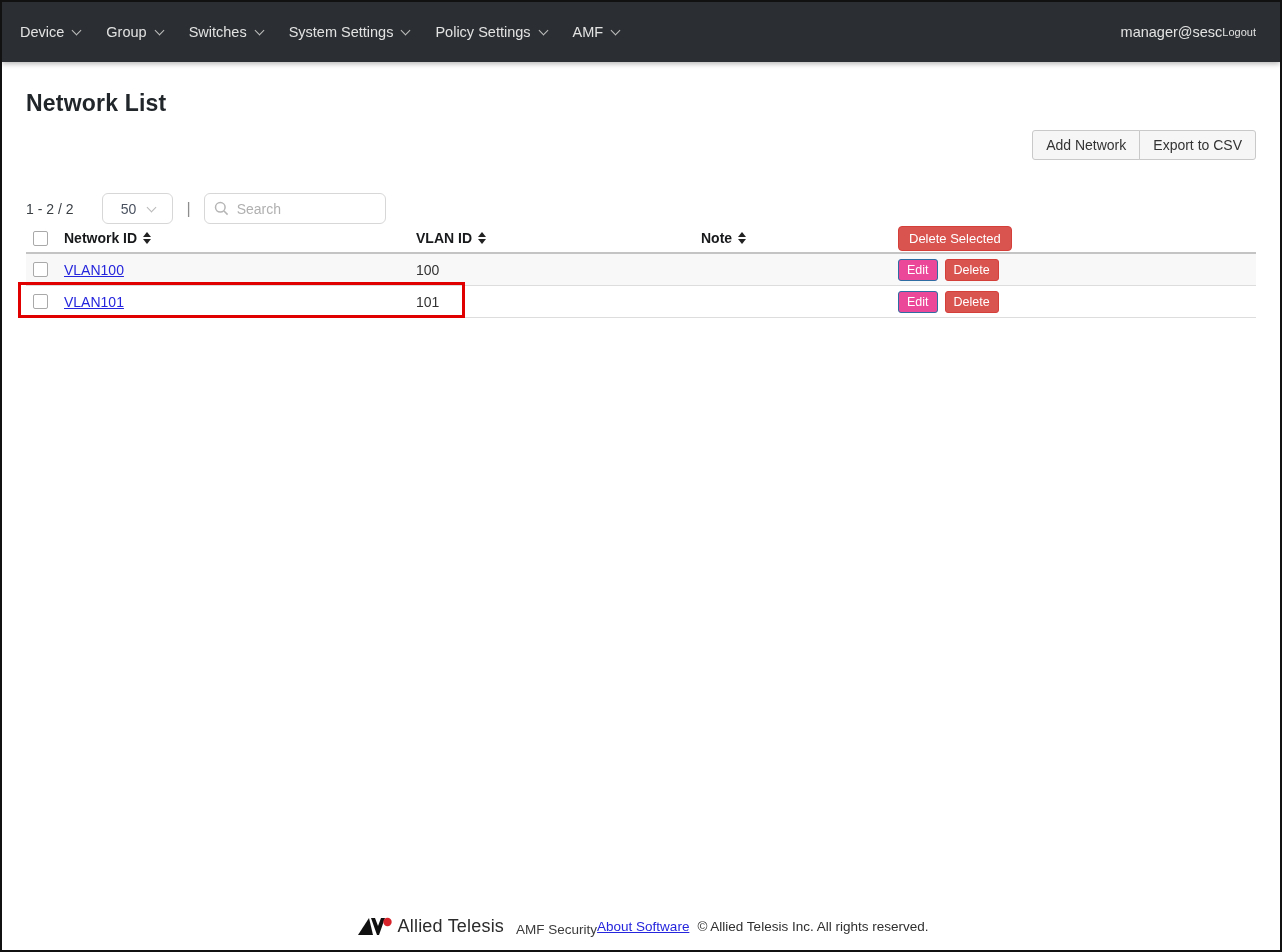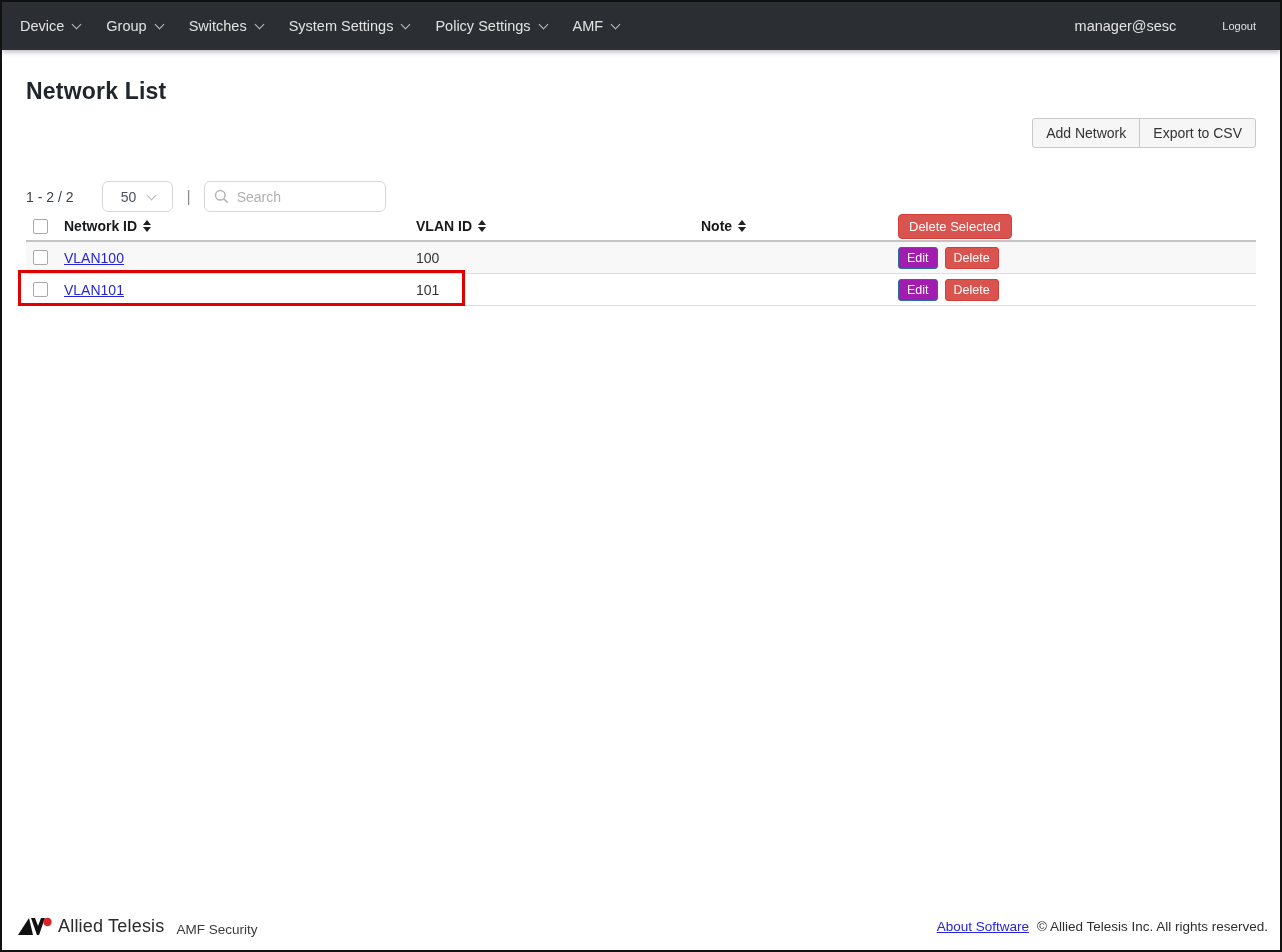--- a/index.html
+++ b/index.html
@@ -7,34 +7,34 @@
   body {
     font-family: "Liberation Sans", sans-serif;
     background:#ffffff;
     border:2px solid #111111;
     position:relative;
     overflow:hidden;
     color:#212529;
   }
   
   .navbar {
-    height:48px; background:#2b2f33; display:flex; align-items:center;
+    height:60px; background:#2b2f33; display:flex; align-items:center;
     padding:0 16px; box-shadow:0 2px 5px rgba(0,0,0,.28); position:relative; z-index:5;
   }
   .nav-item {
     color:#e2e2e2; font-size:14.5px; padding:0 13px; height:42px;
     display:flex; align-items:center; cursor:pointer; white-space:nowrap;
   }
   .nav-item:first-child { padding-left:2px; }
   .caret {
     display:inline-block; width:7px; height:7px; margin-left:9px; margin-top:-4px;
     border-right:1.6px solid #bdbdbd; border-bottom:1.6px solid #bdbdbd;
     transform:rotate(45deg);
   }
-  .nav-right { margin-left:auto; display:flex; align-items:center; gap:46px; }
+  .nav-right { margin-left:auto; display:flex; align-items:center; }
   .nav-user { color:#e2e2e2; font-size:14.5px; }
   .nav-logout { color:#e2e2e2; font-size:11px; cursor:pointer; padding-right:8px; }
   
   .content { padding:28px 24px 0 24px; }
   .page-title { font-size:23px; font-weight:700; color:#21262b; letter-spacing:.2px; }
   .top-actions { display:flex; justify-content:flex-end; margin-top:13px; }
   .btn-default {
     font-size:14px; color:#333; background:#f6f6f6; border:1px solid #c9c9c9;
     padding:6px 13px; cursor:pointer; font-family:inherit;
   }
@@ -74,30 +74,30 @@
   .col-label { display:inline-flex; align-items:center; gap:6px; }
   .sort-icon { display:inline-flex; flex-direction:column; gap:2px; }
   .sort-icon .up { width:0; height:0; border-left:4px solid transparent; border-right:4px solid transparent; border-bottom:5px solid #222; }
   .sort-icon .down { width:0; height:0; border-left:4px solid transparent; border-right:4px solid transparent; border-top:5px solid #222; }
   a.net-link { color:#2525dd; text-decoration:underline; cursor:pointer; }
   .btn-danger {
     background:#d9534f; border:1px solid #d43f3a; color:#fff; border-radius:4px;
     font-size:13px; padding:4px 10px; cursor:pointer; font-family:inherit;
   }
   .btn-sm { font-size:12.5px; padding:3px 8px; border-radius:3px; }
-  .btn-primary { background:#a21caf; border:1px solid #2e6da4; color:#fff; cursor:pointer; font-family:inherit; }
+  .btn-primary { background:#ec4899; border:1px solid #2e6da4; color:#fff; cursor:pointer; font-family:inherit; }
   .actions-cell { display:flex; gap:7px; }
   .annotation {
     position:absolute; left:-8px; top:58px; width:447px; height:36px;
     border:3px solid #e00000; pointer-events:none; z-index:4;
   }
   
   .footer {
     position:absolute; left:0; right:0; bottom:0; height:42px;
-    display:flex; align-items:center; justify-content:space-between;
+    display:flex; align-items:center; justify-content:center;
     padding:0 12px 6px 16px;
   }
   .footer-left { display:flex; align-items:center; }
   .brand-text { font-size:18px; color:#2b2b2b; letter-spacing:.2px; margin-left:6px; }
   .product-name { font-size:13.5px; color:#3c3c3c; margin-left:12px; margin-top:6px; }
   .footer-right { display:flex; align-items:center; gap:8px; font-size:13.5px; color:#2f2f2f; }
   a.footer-link { color:#2525dd; text-decoration:underline; cursor:pointer; }
 </style>
 </head>
 <body>

